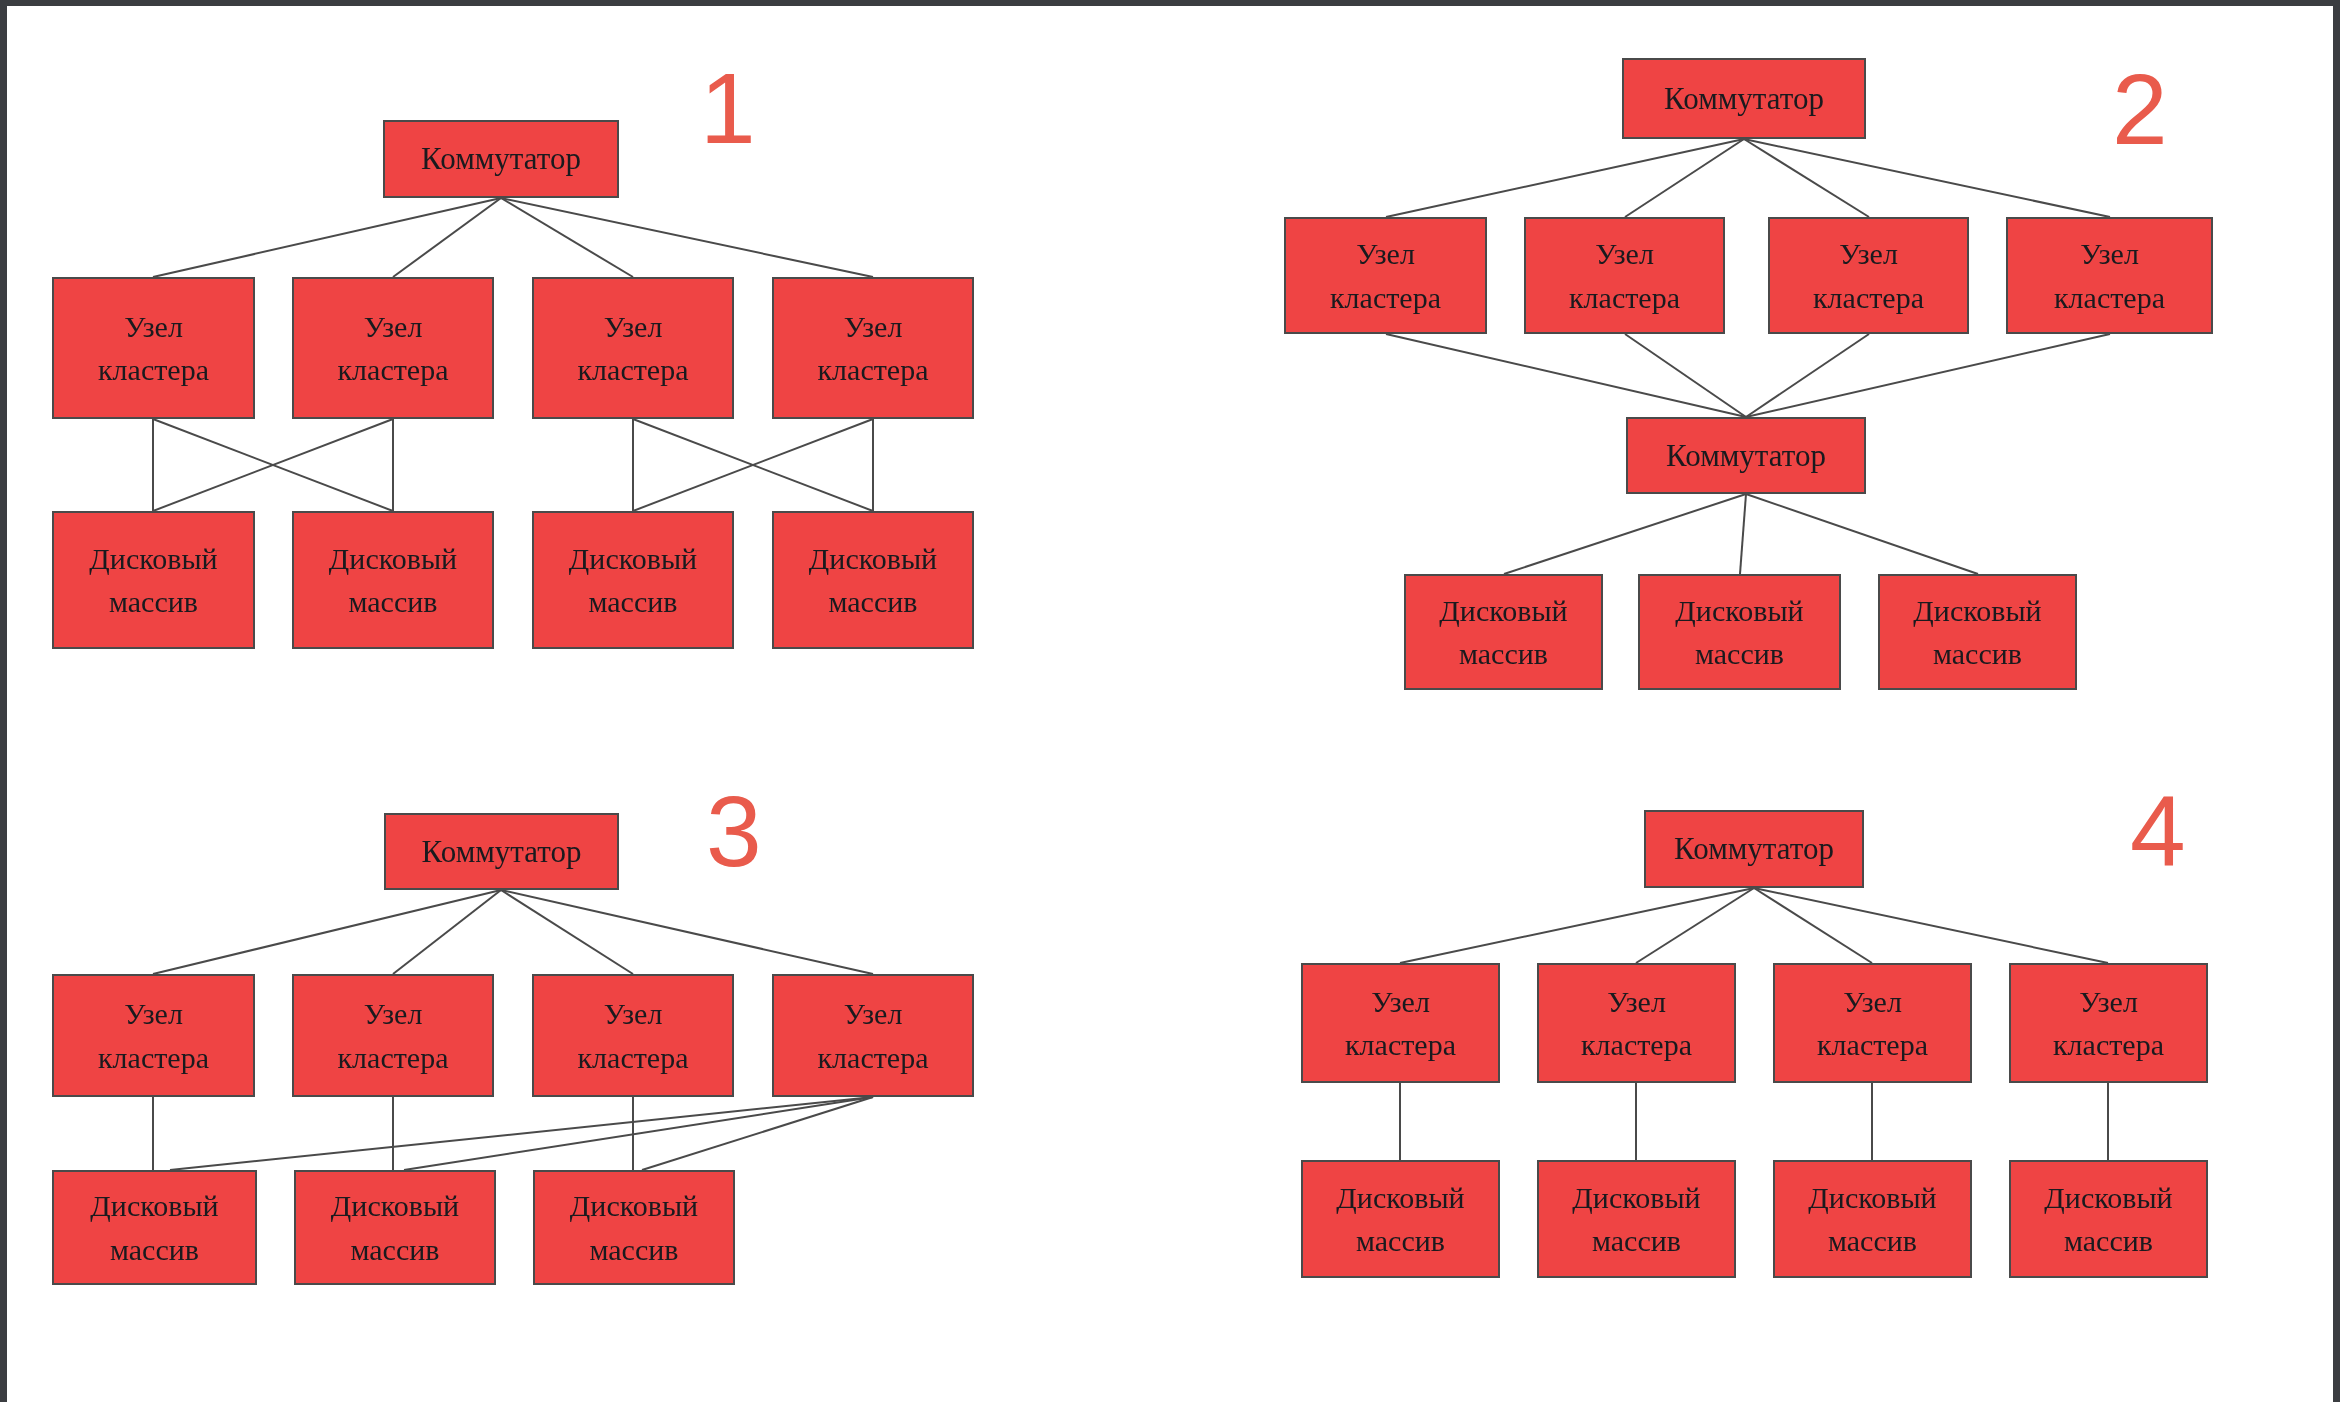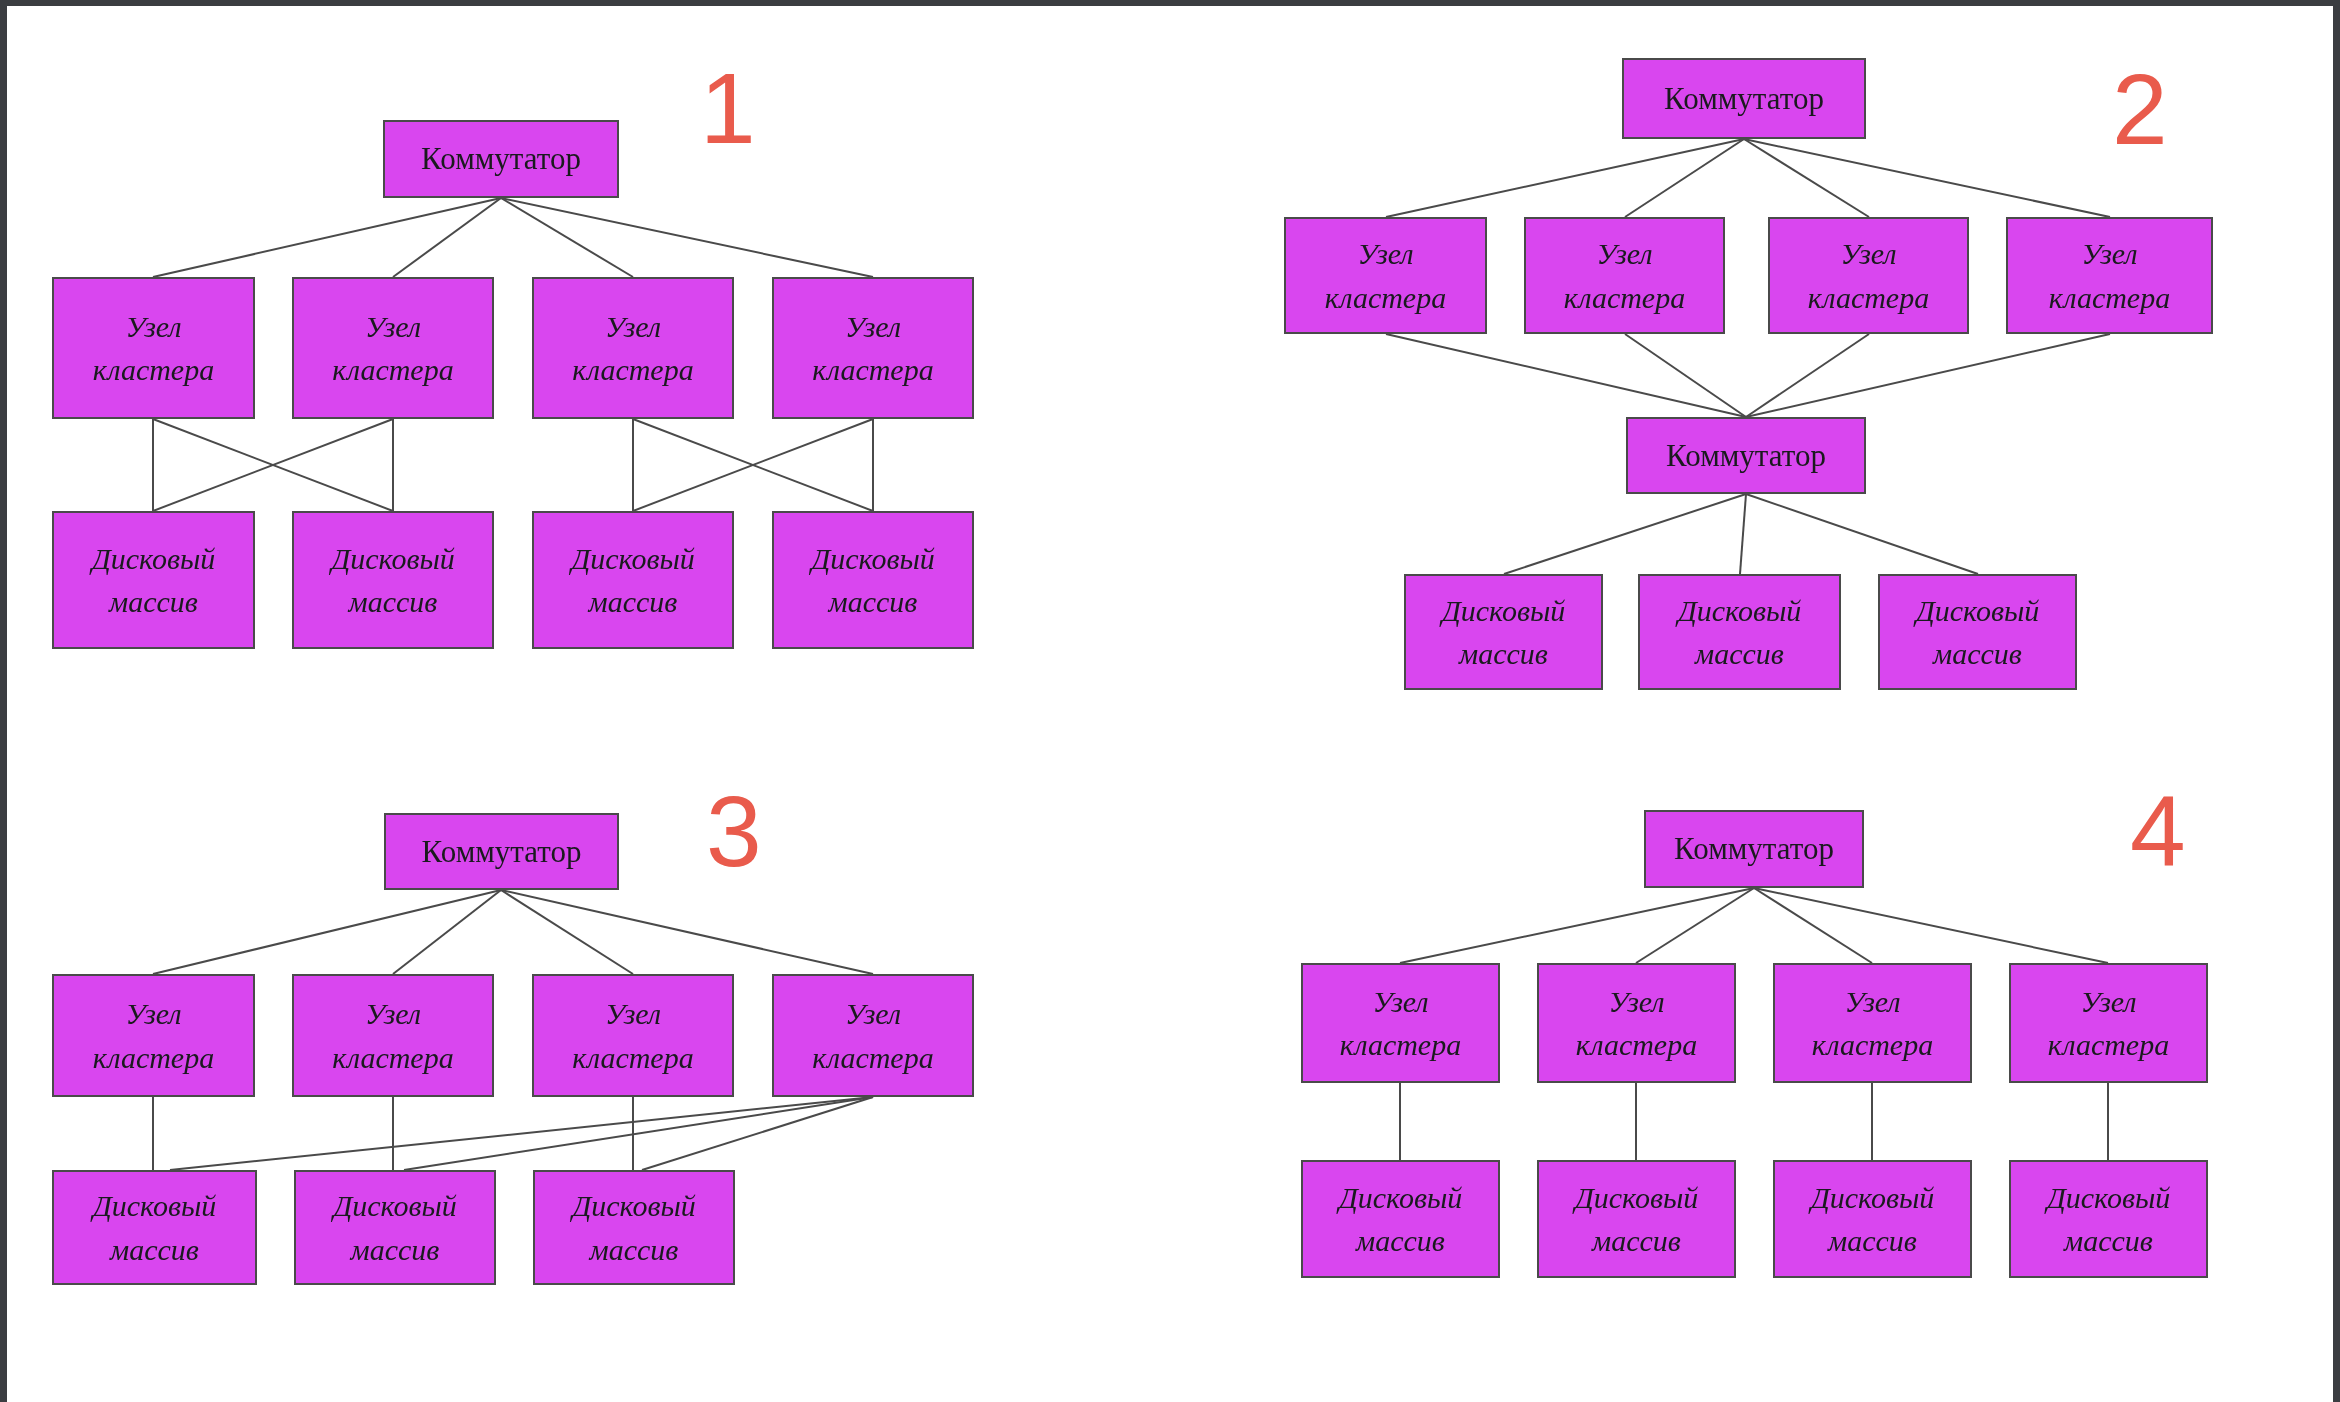--- a/index.html
+++ b/index.html
@@ -23,38 +23,37 @@
   .frame.left   { left: 0; top: 0; width: 7px; height: 100%; }
   .frame.right  { right: 0; top: 0; width: 7px; height: 100%; }
   #wires {
     position: absolute;
     left: 0; top: 0;
     z-index: 1;
   }
   .box {
     position: absolute;
     z-index: 2;
-    background: #d946ef;
+    background: #ef4444;
     border: 2px solid #4a4a4a;
     box-sizing: border-box;
     display: flex;
     align-items: center;
     justify-content: center;
     text-align: center;
     color: #1a1a1e;
   }
   .box.switch {
     font-size: 31px;
     white-space: nowrap;
   }
   .box.node, .box.disk {
     font-size: 30px;
     line-height: 1.45;
     padding: 0 20px;
-    font-style: italic;
   }
   .diagram-number {
     position: absolute;
     z-index: 3;
     font-family: "Liberation Sans", "DejaVu Sans", sans-serif;
     font-weight: 500;
     font-size: 100px;
     line-height: 1;
   }
 </style>

